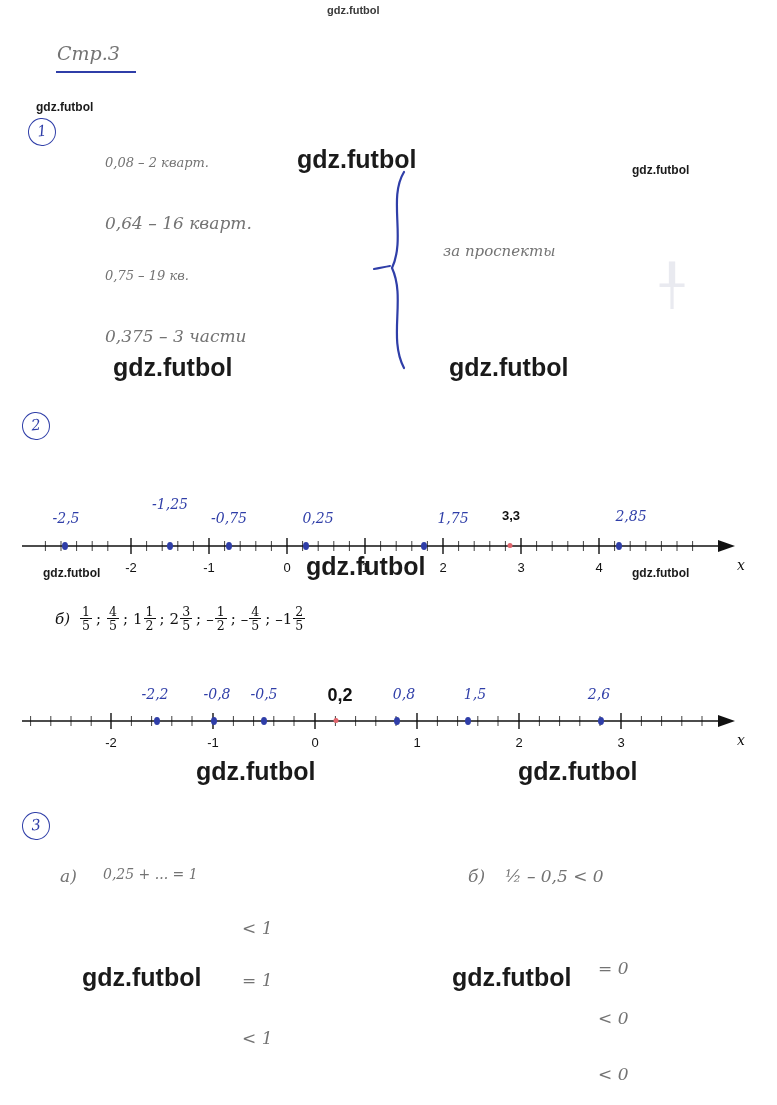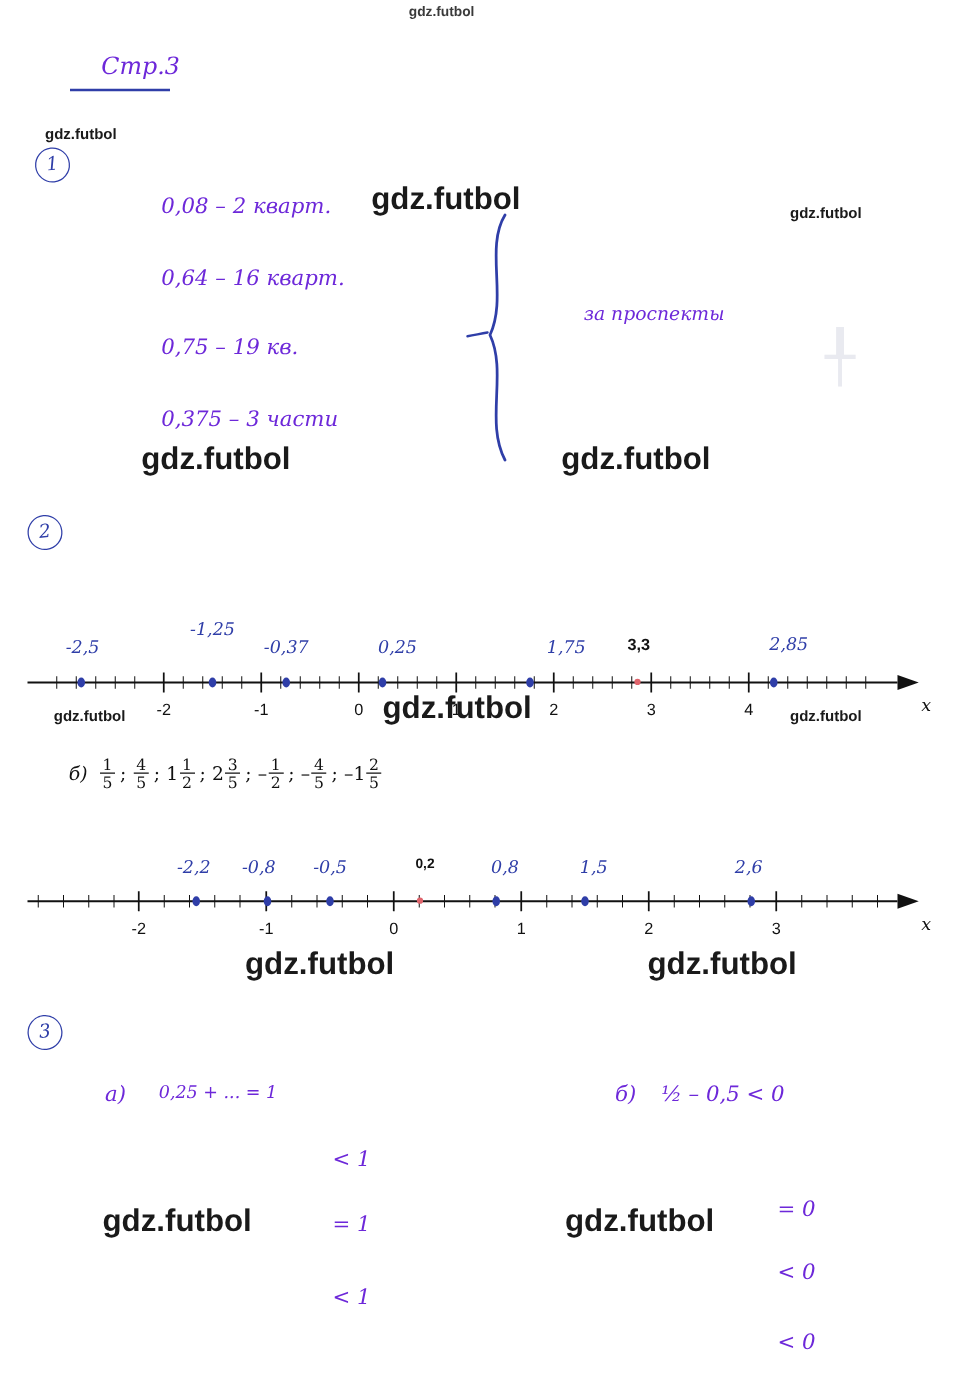--- a/index.html
+++ b/index.html
@@ -33,25 +33,24 @@
   .wm-top {
     font-size: 11px;
     color: #3a3a3a;
   }
   .wm-sm { font-size: 12px; }
   .wm-lg { font-size: 25px; }
 
   
   .ink {
     position: absolute;
-    color: #6d28d9;
+    color: #737373;
     font-family: "DejaVu Serif", serif;
     font-style: italic;
     white-space: nowrap;
-    margin-left: 24px;
   }
 
   .circled {
     position: absolute;
     width: 26px;
     height: 26px;
     border: 1.6px solid #2f3ea8;
     border-radius: 50%;
     color: #2f3ea8;
     font-family: "DejaVu Serif", serif;
@@ -157,23 +156,23 @@
 
 <div class="page">
 
   <div class="wm wm-top" style="left:327px; top:4px;">gdz.futbol</div>
 
   <div class="ink" style="left:57px; top:42px; font-size:19px;">Стр.3</div>
   <div class="underline-stripe" style="left:56px; top:71px; width:80px;"></div>
 
   <div class="circled" style="left:28px; top:118px;">1</div>
 
-  <div class="ink" style="left:105px; top:155px; font-size:17px;">0,08 – 2 кварт.</div>
+  <div class="ink" style="left:105px; top:155px; font-size:13px;">0,08 – 2 кварт.</div>
   <div class="ink" style="left:105px; top:213px; font-size:17px;">0,64 – 16 кварт.</div>
-  <div class="ink" style="left:105px; top:268px; font-size:17px;text-align:center;">0,75 – 19 кв.</div>
+  <div class="ink" style="left:105px; top:268px; font-size:13px;text-align:center;">0,75 – 19 кв.</div>
   <div class="ink" style="left:105px; top:326px; font-size:17px;">0,375 – 3 части</div>
 
   <svg style="position:absolute; left:366px; top:168px;" width="60" height="210" viewBox="0 0 60 210">
     <path d="M38 4 C 22 30, 40 70, 26 100 C 40 130, 22 170, 38 200" fill="none" stroke="#2f3ea8" stroke-width="2.2" stroke-linecap="round"></path>
     <path d="M24 98 C 18 99, 14 100, 8 101" fill="none" stroke="#2f3ea8" stroke-width="2" stroke-linecap="round"></path>
   </svg>
   <div class="ink" style="left:443px; top:242px; font-size:15px;">за проспекты</div>
 
   <div class="soft-bg" style="left:660px; top:262px;">╀</div>
 
@@ -240,21 +239,21 @@
   <div class="tick-num" style="left:443px; top:560px;">2</div>
   <div class="tick-num" style="left:521px; top:560px;">3</div>
   <div class="tick-num" style="left:599px; top:560px;">4</div>
 
   <div class="hand-num" style="left:66px; top:510px;">-2,5</div>
   <div class="dot" style="left:65px; top:542px;"></div>
 
   <div class="hand-num" style="left:170px; top:496px;">-1,25</div>
   <div class="dot" style="left:170px; top:542px;"></div>
 
-  <div class="hand-num" style="left:229px; top:510px;">-0,37</div>
+  <div class="hand-num" style="left:229px; top:510px;">-0,75</div>
   <div class="dot" style="left:229px; top:542px;"></div>
 
   <div class="hand-num" style="left:318px; top:510px;">0,25</div>
   <div class="dot" style="left:306px; top:542px;"></div>
 
   <div class="hand-num" style="left:453px; top:510px;">1,75</div>
   <div class="dot" style="left:424px; top:542px;"></div>
 
   <div class="hand-num bold" style="left:511px; top:508px;">3,3</div>
   <div class="dot-red" style="left:510px; top:543px;"></div>
@@ -363,27 +362,27 @@
   <div class="tick-num" style="left:111px; top:735px;">-2</div>
   <div class="tick-num" style="left:213px; top:735px;">-1</div>
   <div class="tick-num" style="left:315px; top:735px;">0</div>
   <div class="tick-num" style="left:417px; top:735px;">1</div>
   <div class="tick-num" style="left:519px; top:735px;">2</div>
   <div class="tick-num" style="left:621px; top:735px;">3</div>
 
   <div class="hand-num" style="left:155px; top:686px;">-2,2</div>
   <div class="dot" style="left:157px; top:717px;"></div>
 
-  <div class="hand-num" style="left:207px; top:686px;">-0,8</div>
+  <div class="hand-num" style="left:217px; top:686px;">-0,8</div>
   <div class="dot" style="left:214px; top:717px;"></div>
 
   <div class="hand-num" style="left:264px; top:686px;">-0,5</div>
   <div class="dot" style="left:264px; top:717px;"></div>
 
-  <div class="hand-num bold" style="left:340px; top:685px; font-size:11px;">0,2</div>
+  <div class="hand-num bold" style="left:340px; top:685px; font-size:18px;">0,2</div>
   <div class="dot-red" style="left:336px; top:718px;"></div>
 
   <div class="hand-num" style="left:404px; top:686px;">0,8</div>
   <div class="dot" style="left:397px; top:717px;"></div>
 
   <div class="hand-num" style="left:475px; top:686px;">1,5</div>
   <div class="dot" style="left:468px; top:717px;"></div>
 
   <div class="hand-num" style="left:599px; top:686px;">2,6</div>
   <div class="dot" style="left:601px; top:717px;"></div>

